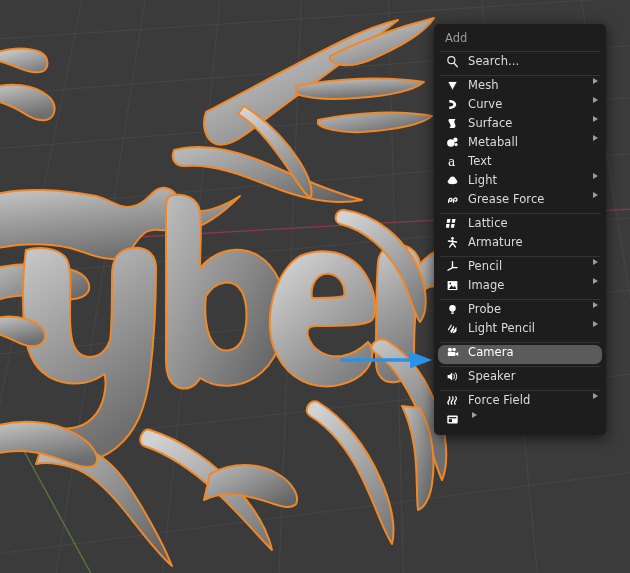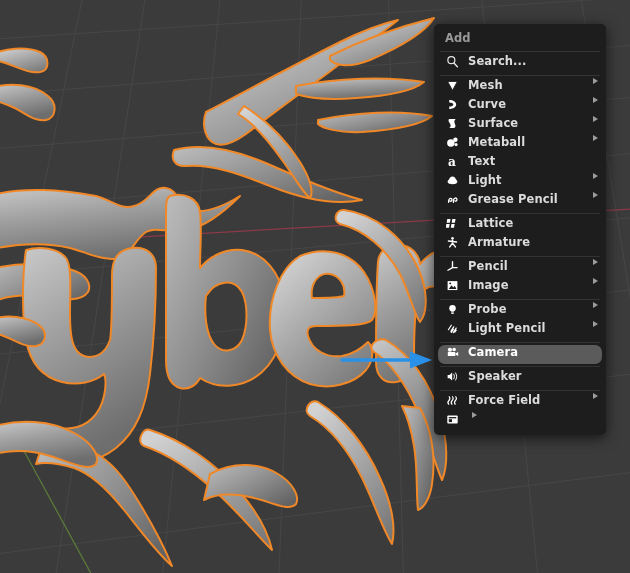--- a/index.html
+++ b/index.html
@@ -15,21 +15,20 @@
   .grid-svg,.model-svg,.axis-svg{position:absolute;inset:0;width:630px;height:573px;}
 
   
   .menu-panel{
     position:absolute;left:434px;top:24px;width:172px;
     background:#1d1d1d;
     border-radius:5px;
     box-shadow:0 3px 14px rgba(0,0,0,.65);
     padding:0 0 4px 0;
     box-sizing:border-box;
-    font-weight:bold;
   }
   .menu-title{
     color:#9a9a9a;font-size:11.5px;line-height:22px;
     padding:3px 0 0 11px;height:22px;
   }
   .sep{height:1px;background:#333333;margin:2px 6px;}
   .row{
     position:relative;display:flex;
     height:19px;margin:0 4px;padding:0 4px 0 6px;
     color:#dcdcdc;font-size:11.5px;border-radius:3px;
@@ -261,21 +260,21 @@
       <span class="lbl">Light</span>
       <span class="arrow"></span>
     </div>
     <div class="row">
       <span class="ico">
         <svg width="14" height="13" viewBox="0 0 16 16" fill="none" stroke="#fff" stroke-width="1.6" stroke-linecap="round">
           <path d="M2.5 11.5c0-3 1.2-5 2.8-5 1.3 0 1.7 1.4 1.2 2.6-.5 1.2-1.8 1.5-2.3.7"></path>
           <path d="M8.6 11.4c-.6-2.6.4-5 2.2-5.2 1.5-.2 2.4 1.2 2 2.6-.4 1.3-1.8 1.7-2.4.8"></path>
         </svg>
       </span>
-      <span class="lbl">Grease Pencil</span>
+      <span class="lbl">Grease Force</span>
       <span class="arrow"></span>
     </div>
 
     <div class="sep"></div>
 
     <div class="row no-arrow">
       <span class="ico">
         <svg width="13" height="13" viewBox="0 0 16 16" fill="#fff">
           <rect x="2" y="2.5" width="4" height="4.6" transform="skewX(-10)"></rect>
           <rect x="8.2" y="2.5" width="4" height="4.6" transform="skewX(-10)"></rect>

